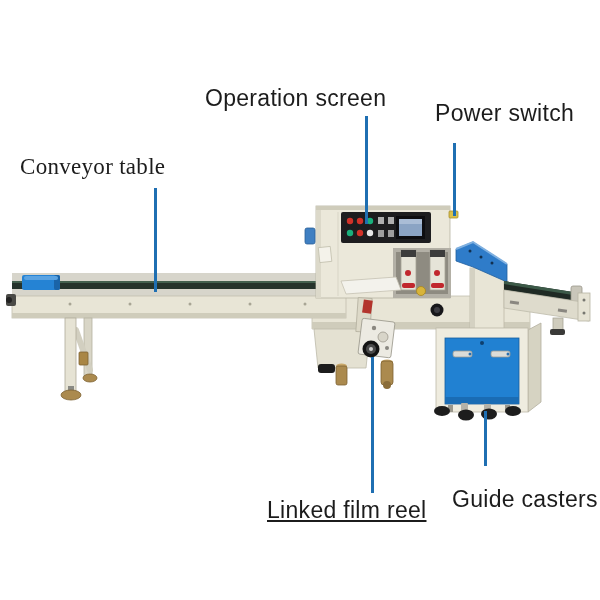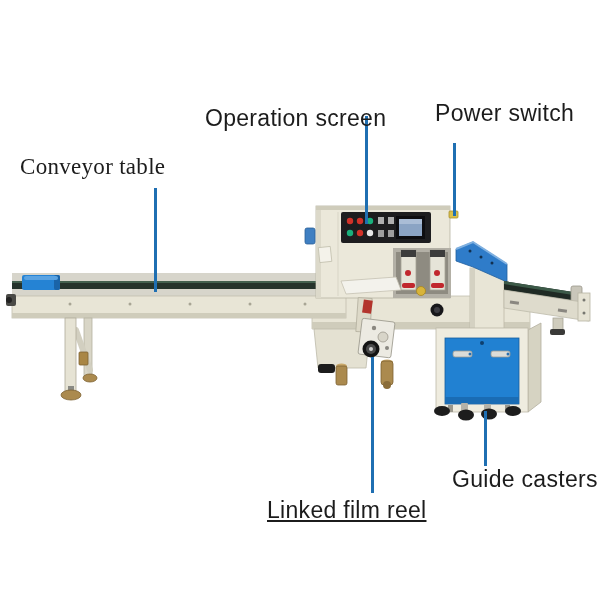--- a/index.html
+++ b/index.html
@@ -12,24 +12,24 @@
     position:absolute;white-space:nowrap;color:#1c1c1c;
     font-size:23px;line-height:26px;letter-spacing:.3px;
   }
   .leader{position:absolute;width:3px;background:#1f6fb2;}
   #line-conveyor {left:154px;top:188px;height:104px;}
   #line-operation{left:365px;top:116px;height:108px;}
   #line-power    {left:453px;top:143px;height:73px;}
   #line-film     {left:371px;top:357px;height:136px;}
   #line-casters  {left:484px;top:411px;height:55px;}
   #label-conveyor {left:20px; top:154px;font-family:Liberation Serif, serif;}
-  #label-operation{left:205px;top:85px;margin-top:20px;}
+  #label-operation{left:205px;top:85px;}
   #label-power    {left:435px;top:100px;}
   #label-film     {left:267px;top:497px;text-decoration:underline;}
-  #label-casters  {left:452px;top:466px;}
+  #label-casters  {left:452px;top:486px;}
 </style>
 </head>
 <body>
 
 <div class="stage">
 
   <svg class="machine-svg" width="600" height="600" viewBox="0 0 600 600">
 
     <g>
       <polygon points="312,296 530,296 530,329 312,329" fill="#e8e5d6" stroke="#c2bfae" stroke-width="0.8"></polygon>

